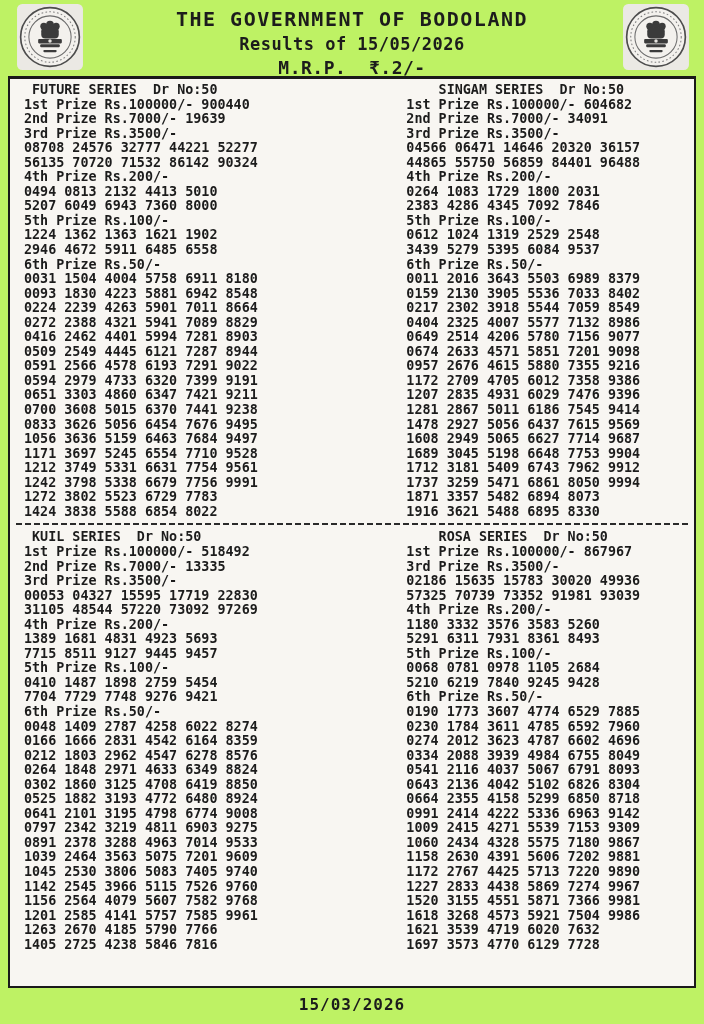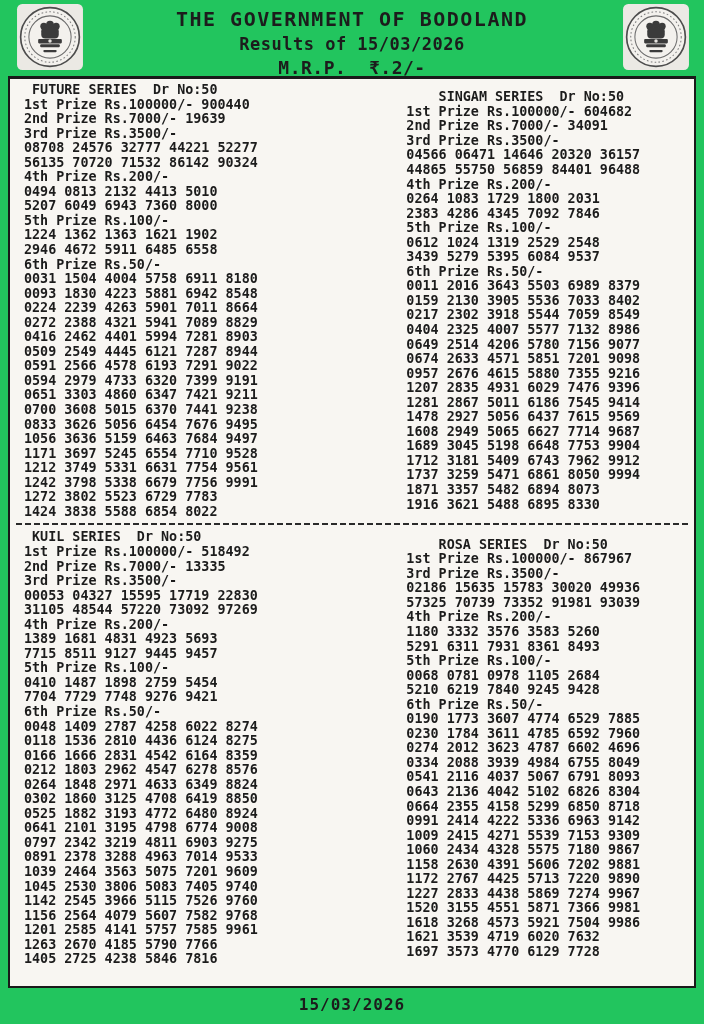--- a/index.html
+++ b/index.html
@@ -1,36 +1,36 @@
 <!DOCTYPE html>
 <html><head>
 <meta charset="utf-8">
 <style>
   html,body{margin:0;padding:0;background:#efede9;}
   .page{
     position:relative;width:704px;height:1024px;margin:0 auto;
-    background:#22c55e;color:#1c1c1c;overflow:hidden;
+    background:#bef264;color:#1c1c1c;overflow:hidden;
     font-family:"DejaVu Sans Mono","Liberation Mono",monospace;font-weight:bold;
   }
   
   .header{position:relative;height:76px;}
   .header-text{text-align:center;padding-top:7px;}
   .page-title{margin:0;font-size:20px;letter-spacing:1.5px;white-space:pre;}
   .results-line{font-size:17px;letter-spacing:.5px;margin-top:3px;white-space:pre;}
   .mrp-line{font-size:18px;letter-spacing:.5px;margin-top:3px;white-space:pre;}
   .emblem{position:absolute;top:3px;width:68px;height:68px;}
   .emblem.left{left:16px;}
   .emblem.right{right:14px;}
   
   .results-box{
     position:absolute;left:8px;right:8px;top:76px;height:912px;
     border:2px solid #1a1a1a;border-top-width:3px;box-sizing:border-box;
     padding-top:4px;overflow:hidden;background:#f8f6f2;
   }
-  .half{display:flex;align-items:center;gap:44px;}
+  .half{display:flex;align-items:flex-end;gap:44px;}
   .col{width:50%;box-sizing:border-box;}
   .col-left{padding-left:14px;}
   .col-right{padding-left:33px;}
   .line{font-size:13.4px;line-height:14.55px;white-space:pre;}
   .col-left  .series-title{padding-left:1ch;}
   .col-right .series-title{padding-left:4ch;}
   .divider{
     height:2px;margin:4px 6px 5px 6px;
     background:repeating-linear-gradient(90deg,#2a2a2a 0 6px,transparent 6px 9px);
   }
@@ -57,21 +57,21 @@
           <rect x="24.5" y="23.5" width="17" height="11" rx="4"></rect>
           <rect x="21.5" y="35" width="23" height="4.2" rx="1"></rect>
           <rect x="23.5" y="40" width="19" height="3" rx="1"></rect>
           <rect x="26.5" y="45.5" width="13" height="2.2" rx="1"></rect>
         </g>
         <circle cx="33" cy="37" r="1.7" fill="#e6e4e0"></circle>
       </svg>
     </div>
     <div class="header-text">
       <h1 class="page-title">THE GOVERNMENT OF BODOLAND</h1>
-      <div class="results-line">Results of 15/03/2026</div>
+      <div class="results-line">Results of 15/05/2026</div>
       <div class="mrp-line">M.R.P.  ₹.2/-</div>
     </div>
     <div class="emblem right">
       <svg viewBox="0 0 66 66" width="68" height="68" aria-hidden="true">
         <rect x="1" y="1" width="64" height="64" rx="5" fill="#ebe9e4"></rect>
         <circle cx="33" cy="33" r="28.5" fill="#f3f1ed" stroke="#4c4c4c" stroke-width="1.6"></circle>
         <circle cx="33" cy="33" r="24.5" fill="none" stroke="#7d7d7d" stroke-width="1" stroke-dasharray="1.6 2.2"></circle>
         <circle cx="33" cy="33" r="20.5" fill="none" stroke="#6b6b6b" stroke-width="1"></circle>
         <g fill="#3b3b3b">
           <circle cx="27" cy="22.5" r="3.4"></circle>
@@ -135,20 +135,21 @@
           <div class="line numbers-line">0612 1024 1319 2529 2548</div>
           <div class="line numbers-line">3439 5279 5395 6084 9537</div>
           <div class="line prize-line">6th Prize Rs.50/-</div>
           <div class="line numbers-line">0011 2016 3643 5503 6989 8379</div>
           <div class="line numbers-line">0159 2130 3905 5536 7033 8402</div>
           <div class="line numbers-line">0217 2302 3918 5544 7059 8549</div>
           <div class="line numbers-line">0404 2325 4007 5577 7132 8986</div>
           <div class="line numbers-line">0649 2514 4206 5780 7156 9077</div>
           <div class="line numbers-line">0674 2633 4571 5851 7201 9098</div>
           <div class="line numbers-line">0957 2676 4615 5880 7355 9216</div>
+          <div class="line numbers-line">1172 2709 4705 6012 7358 9386</div>
           <div class="line numbers-line">1207 2835 4931 6029 7476 9396</div>
           <div class="line numbers-line">1281 2867 5011 6186 7545 9414</div>
           <div class="line numbers-line">1478 2927 5056 6437 7615 9569</div>
           <div class="line numbers-line">1608 2949 5065 6627 7714 9687</div>
           <div class="line numbers-line">1689 3045 5198 6648 7753 9904</div>
           <div class="line numbers-line">1712 3181 5409 6743 7962 9912</div>
           <div class="line numbers-line">1737 3259 5471 6861 8050 9994</div>
           <div class="line numbers-line">1871 3357 5482 6894 8073</div>
           <div class="line numbers-line">1916 3621 5488 6895 8330</div>
         </section>
@@ -163,21 +164,20 @@
           <div class="line numbers-line">00053 04327 15595 17719 22830</div>
           <div class="line numbers-line">31105 48544 57220 73092 97269</div>
           <div class="line prize-line">4th Prize Rs.200/-</div>
           <div class="line numbers-line">1389 1681 4831 4923 5693</div>
           <div class="line numbers-line">7715 8511 9127 9445 9457</div>
           <div class="line prize-line">5th Prize Rs.100/-</div>
           <div class="line numbers-line">0410 1487 1898 2759 5454</div>
           <div class="line numbers-line">7704 7729 7748 9276 9421</div>
           <div class="line prize-line">6th Prize Rs.50/-</div>
           <div class="line numbers-line">0048 1409 2787 4258 6022 8274</div>
-          <div class="line numbers-line">0118 1536 2810 4436 6124 8275</div>
           <div class="line numbers-line">0166 1666 2831 4542 6164 8359</div>
           <div class="line numbers-line">0212 1803 2962 4547 6278 8576</div>
           <div class="line numbers-line">0264 1848 2971 4633 6349 8824</div>
           <div class="line numbers-line">0302 1860 3125 4708 6419 8850</div>
           <div class="line numbers-line">0525 1882 3193 4772 6480 8924</div>
           <div class="line numbers-line">0641 2101 3195 4798 6774 9008</div>
           <div class="line numbers-line">0797 2342 3219 4811 6903 9275</div>
           <div class="line numbers-line">0891 2378 3288 4963 7014 9533</div>
           <div class="line numbers-line">1039 2464 3563 5075 7201 9609</div>
           <div class="line numbers-line">1045 2530 3806 5083 7405 9740</div>

